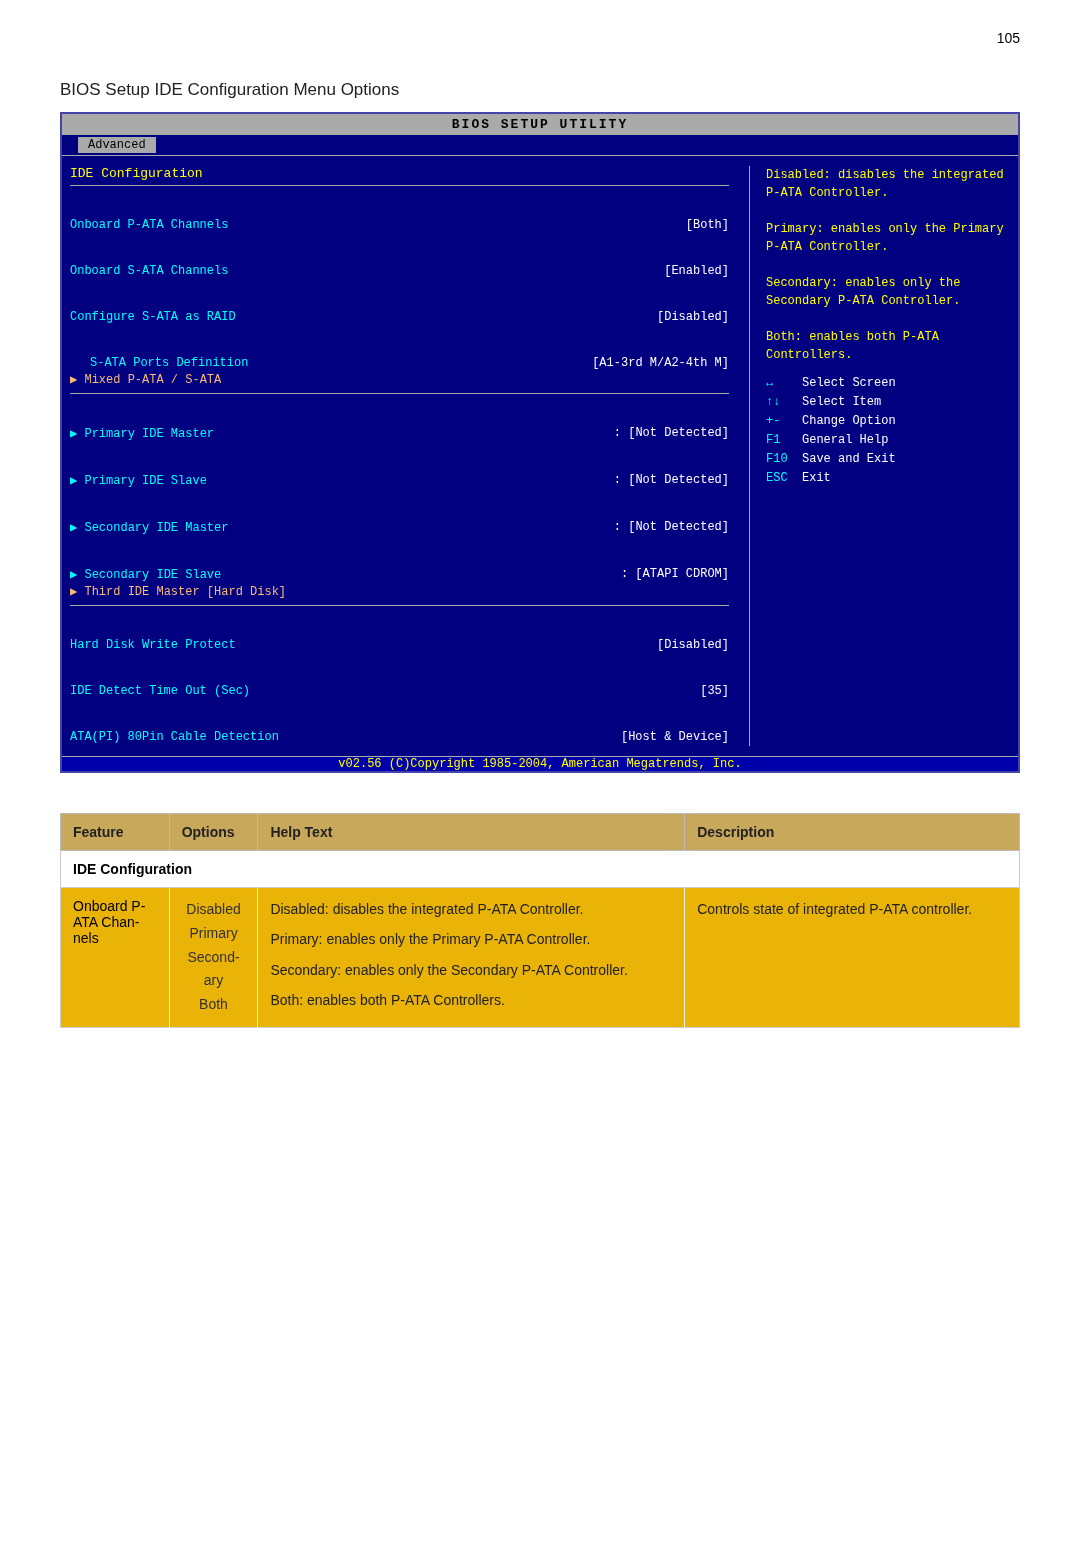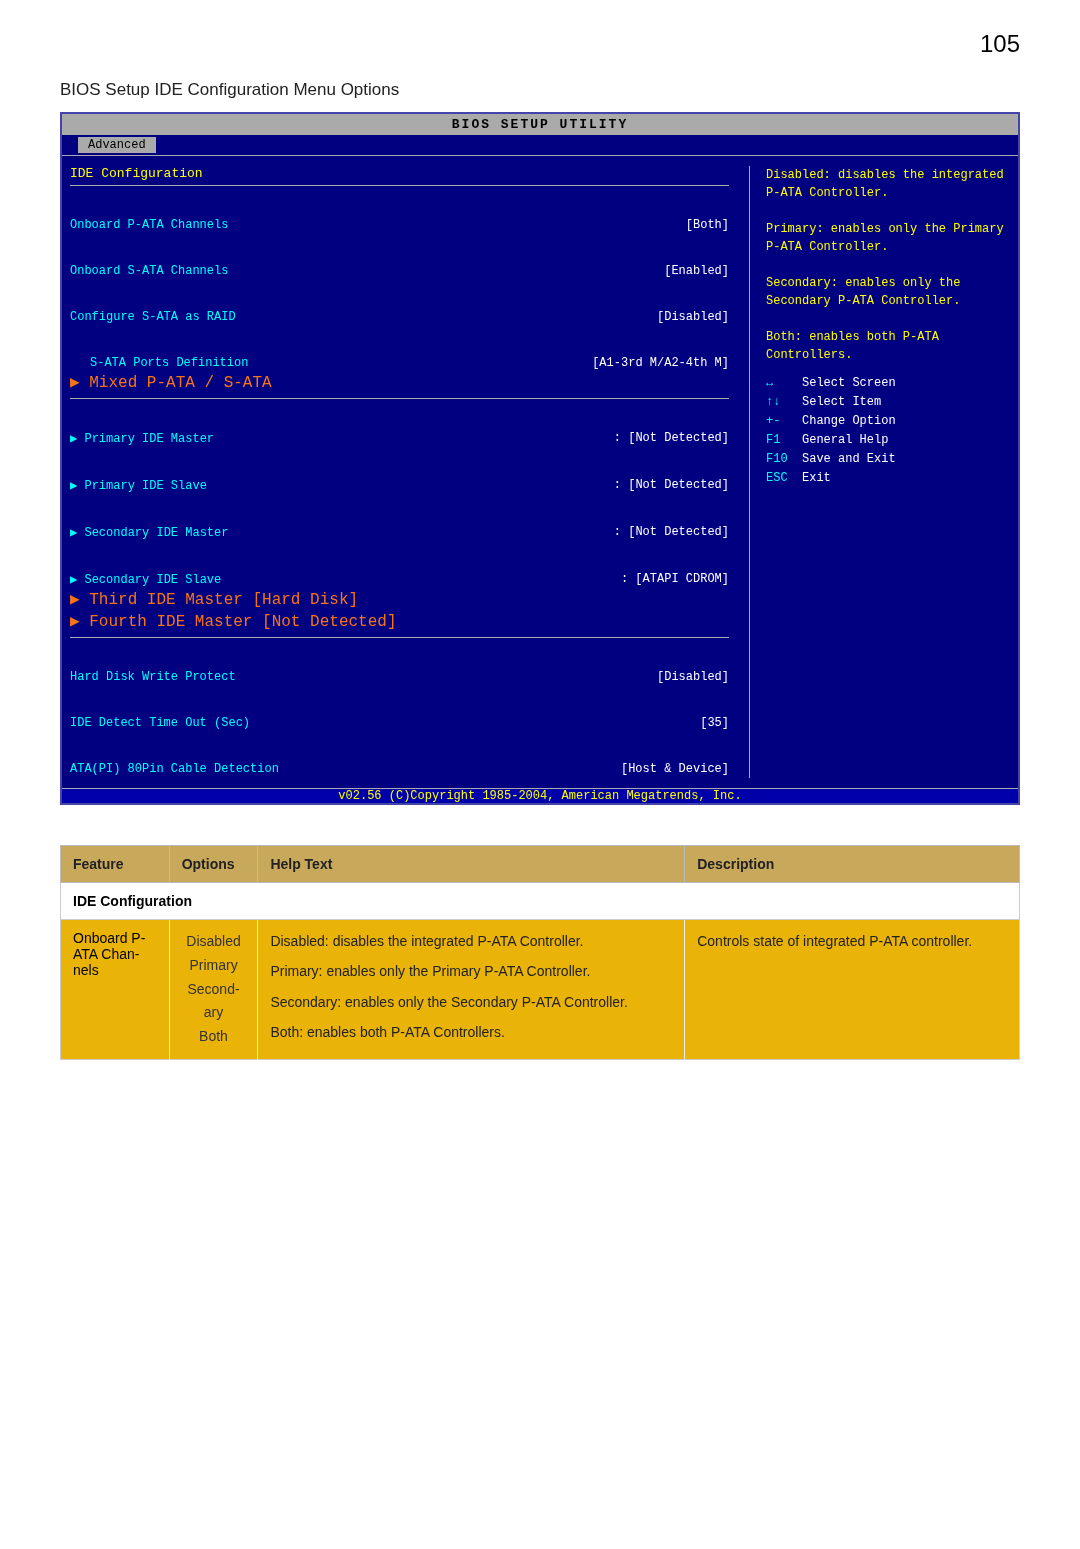--- a/index.html
+++ b/index.html
@@ -9,21 +9,21 @@
       width: 1080px;
       min-height: 1549px;
       position: relative;
       padding: 20px 60px;
     }
 
     .page-number {
       position: absolute;
       top: 30px;
       right: 60px;
-      font-size: 24px;
+      font-size: 14px;
       font-weight: normal;
     }
 
     .section-title {
       font-size: 17px;
       font-weight: normal;
       margin-top: 60px;
       margin-bottom: 12px;
       color: #222;
     }
@@ -106,23 +106,23 @@
 
     .bios-row .value {
       color: #ffffff;
     }
 
     .bios-row-indent {
       padding-left: 20px;
     }
 
     .bios-arrow-item {
-      color: #f97316;
+      color: #fdba74;
       margin-bottom: 2px;
-      font-size: 16px;
+      font-size: 12px;
     }
 
     .bios-separator {
       border-top: 1px solid #aaaaaa;
       margin: 6px 0;
     }
 
     .bios-right-section {
       margin-bottom: 6px;
     }
@@ -284,23 +284,20 @@
       <div class="bios-row">
         <span class="label">▶ Secondary IDE Master</span>
         <span class="value">: [Not Detected]</span>
       </div>
       <div class="bios-row">
         <span class="label">▶ Secondary IDE Slave</span>
         <span class="value">: [ATAPI CDROM]</span>
       </div>
       <div class="bios-arrow-item">
         <span class="label">▶ Third IDE Master [Hard Disk]</span>
-      </div>
-      <div class="bios-arrow-item">
-        <span class="label">▶ Fourth IDE Master [Not Detected]</span>
       </div>
 
       <div class="bios-separator"></div>
 
       <div class="bios-row">
         <span class="label">Hard Disk Write Protect</span>
         <span class="value">[Disabled]</span>
       </div>
       <div class="bios-row">
         <span class="label">IDE Detect Time Out (Sec)</span>

